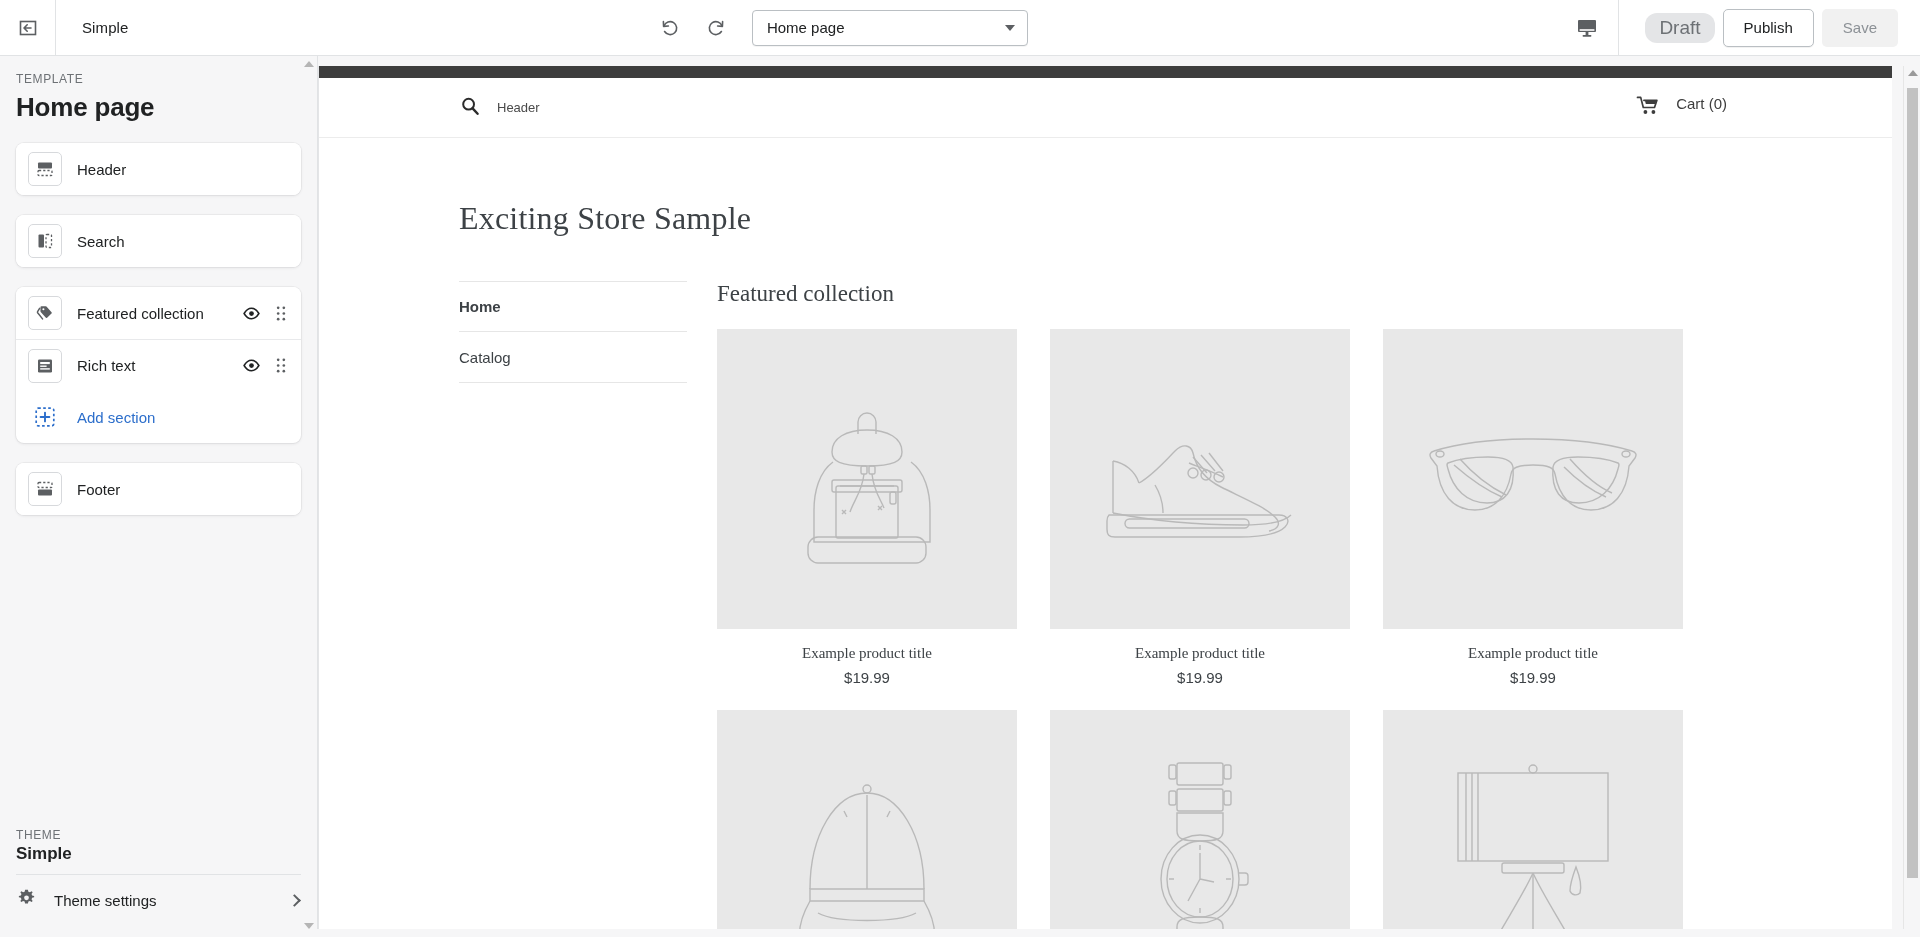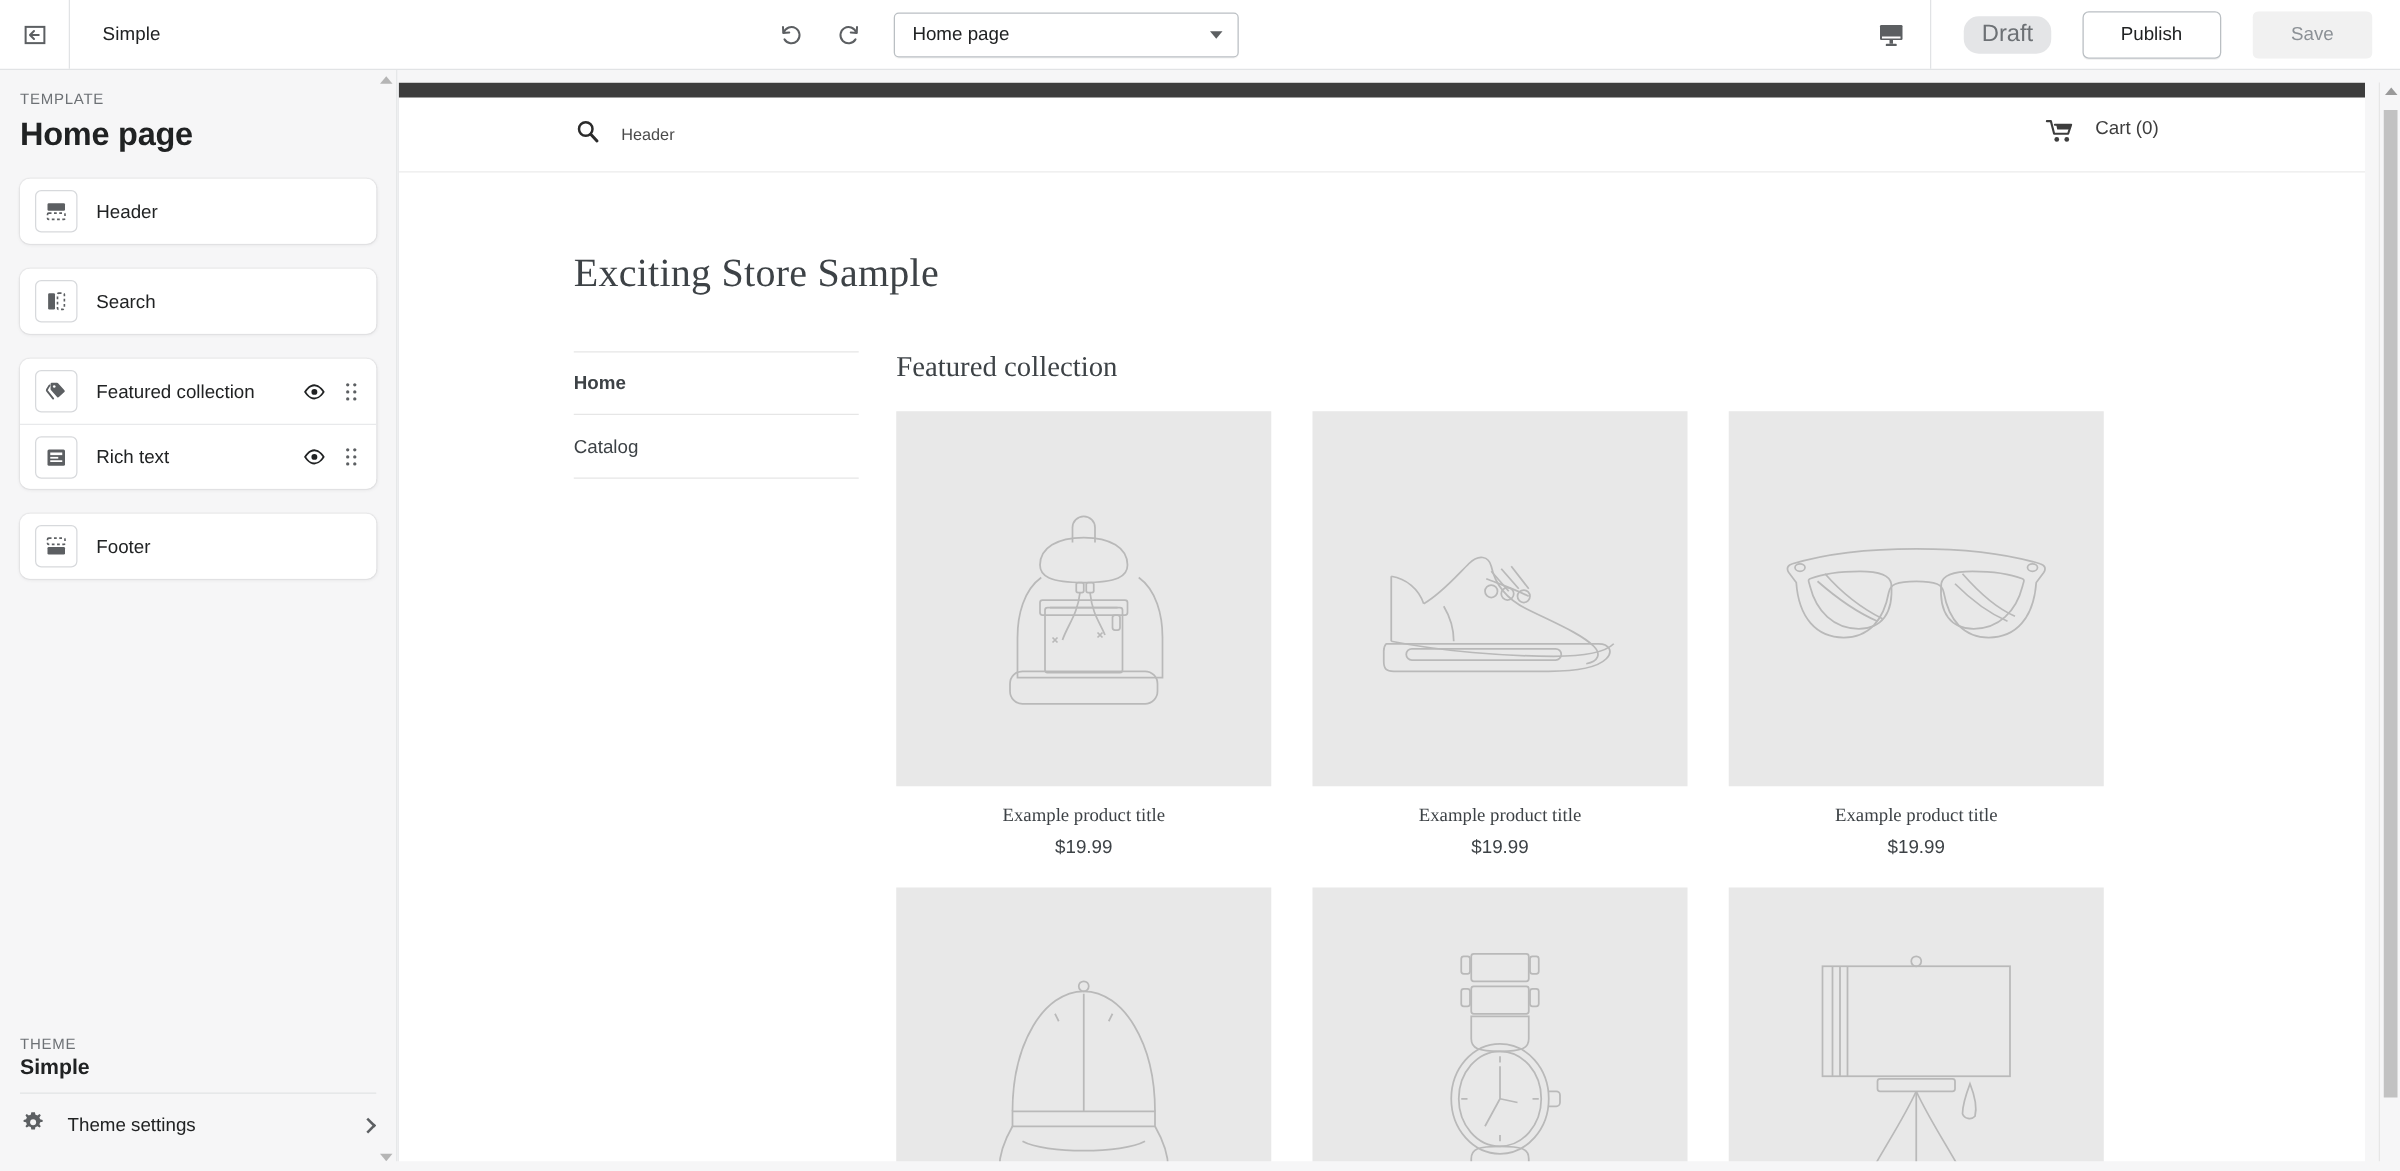--- a/index.html
+++ b/index.html
@@ -69,23 +69,23 @@
     cursor: pointer;
   }
   .draft-badge {
     margin-left: 26px;
     padding: 4px 14px;
     background: #e4e5e7;
     border-radius: 12px;
     font-size: 19px; color: #6d7175;
   }
   .btn {
-    margin-left: 25px;
+    margin-left: 8px;
     height: 38px;
-    padding: 0 30px;
+    padding: 0 20px;
     border-radius: 5px;
     font-size: 15px;
     display: flex; align-items: center; justify-content: center;
     cursor: pointer;
   }
   .btn-publish {
     background: #fff;
     border: 1px solid #babfc3;
     color: #202223;
     box-shadow: 0 1px 0 rgba(0,0,0,.05);
@@ -447,20 +447,29 @@
               <circle cx="9" cy="3" r="1.4" fill="#5c5f62"></circle>
             <circle cx="3" cy="9" r="1.4" fill="#5c5f62"></circle>
               <circle cx="9" cy="9" r="1.4" fill="#5c5f62"></circle>
             <circle cx="3" cy="15" r="1.4" fill="#5c5f62"></circle>
               <circle cx="9" cy="15" r="1.4" fill="#5c5f62"></circle>
           </svg>
         </span>
       </span>
     </div>
 
+    <div class="add-row">
+      <span class="add-icon-box">
+        <svg width="24" height="24" viewBox="0 0 24 24">
+          <rect x="3.2" y="3.2" width="17.6" height="17.6" rx="2" fill="none" stroke="#2c6ecb" stroke-width="1.7" stroke-dasharray="2.6 2.4"></rect>
+          <path d="M12 7.6 V16.4 M7.6 12 H16.4" stroke="#2c6ecb" stroke-width="1.9" stroke-linecap="round"></path>
+        </svg>
+      </span>
+      <span class="sect-label add">Add section</span>
+    </div>
   </div>
 
   <div class="section-group">
     <div class="section-row">
       <span class="sect-icon">
         <svg width="22" height="22" viewBox="0 0 22 22">
           <rect x="4" y="4.5" width="14" height="5" rx="1" fill="none" stroke="#5c5f62" stroke-width="1.3" stroke-dasharray="2.2 2"></rect>
           <rect x="4" y="11.5" width="14" height="6" rx="1" fill="#5c5f62"></rect>
         </svg>
       </span>

